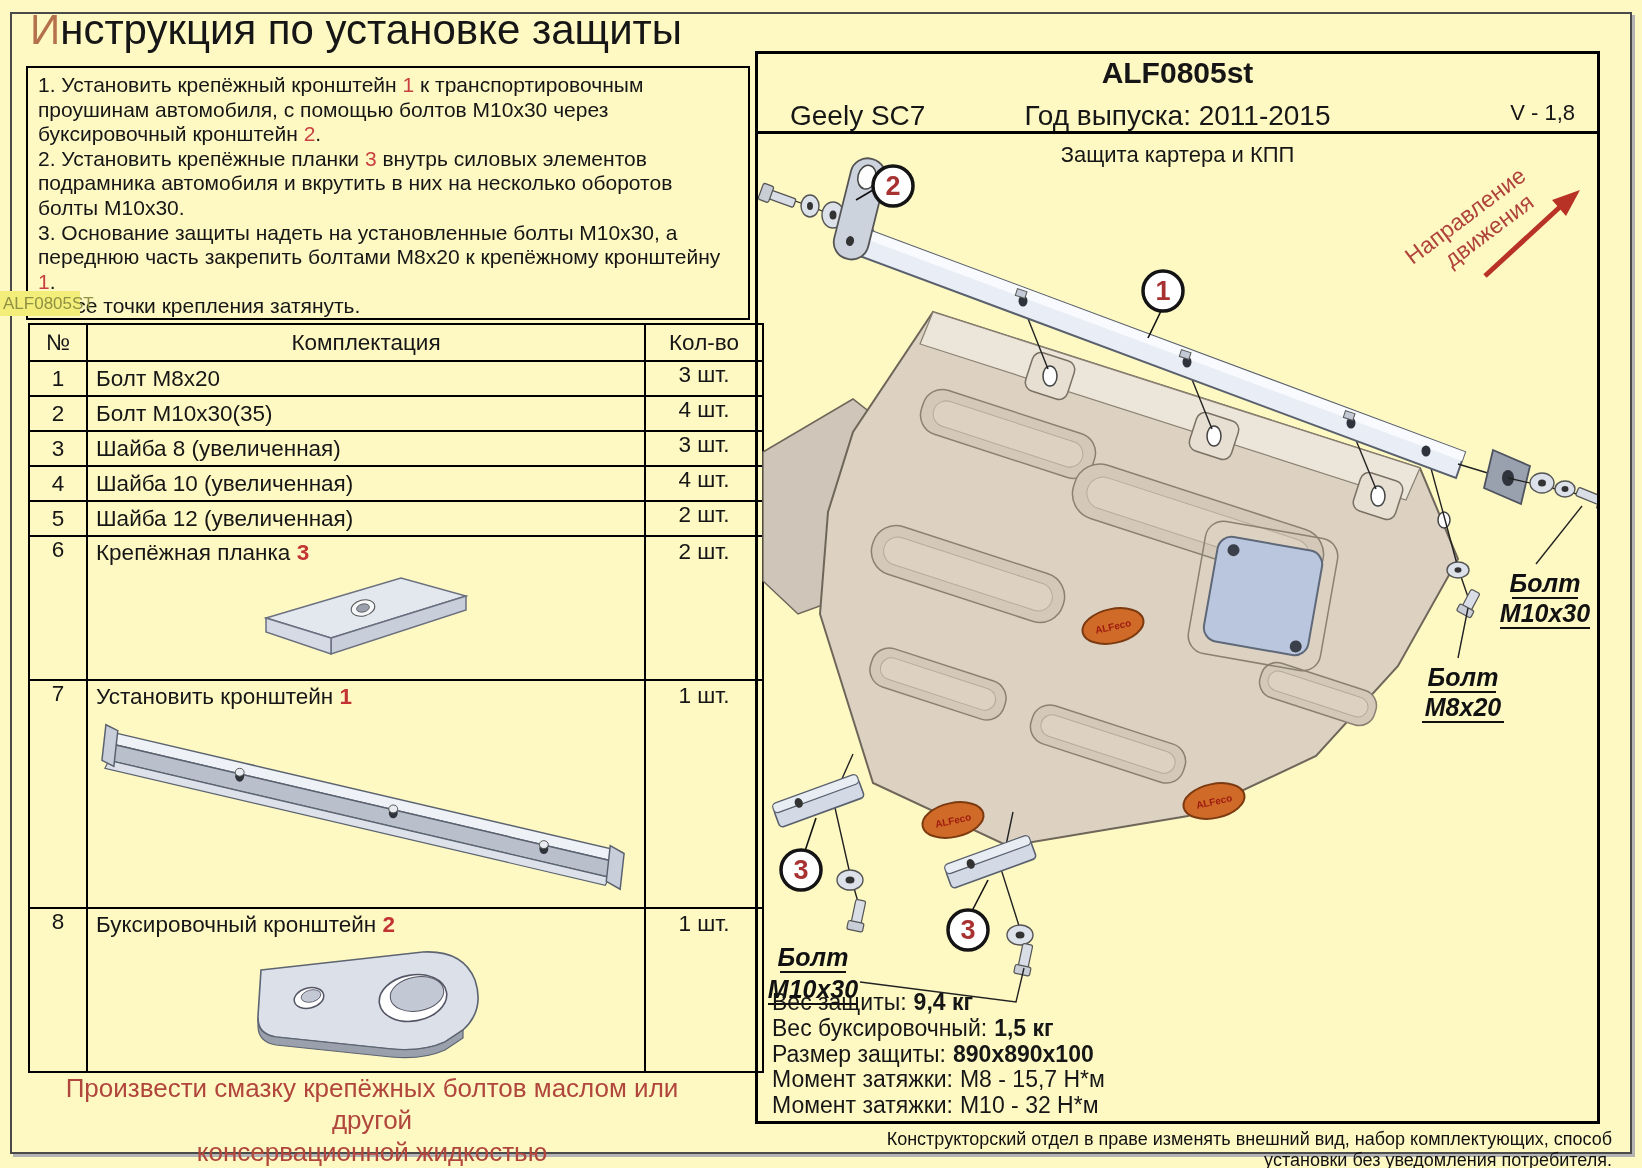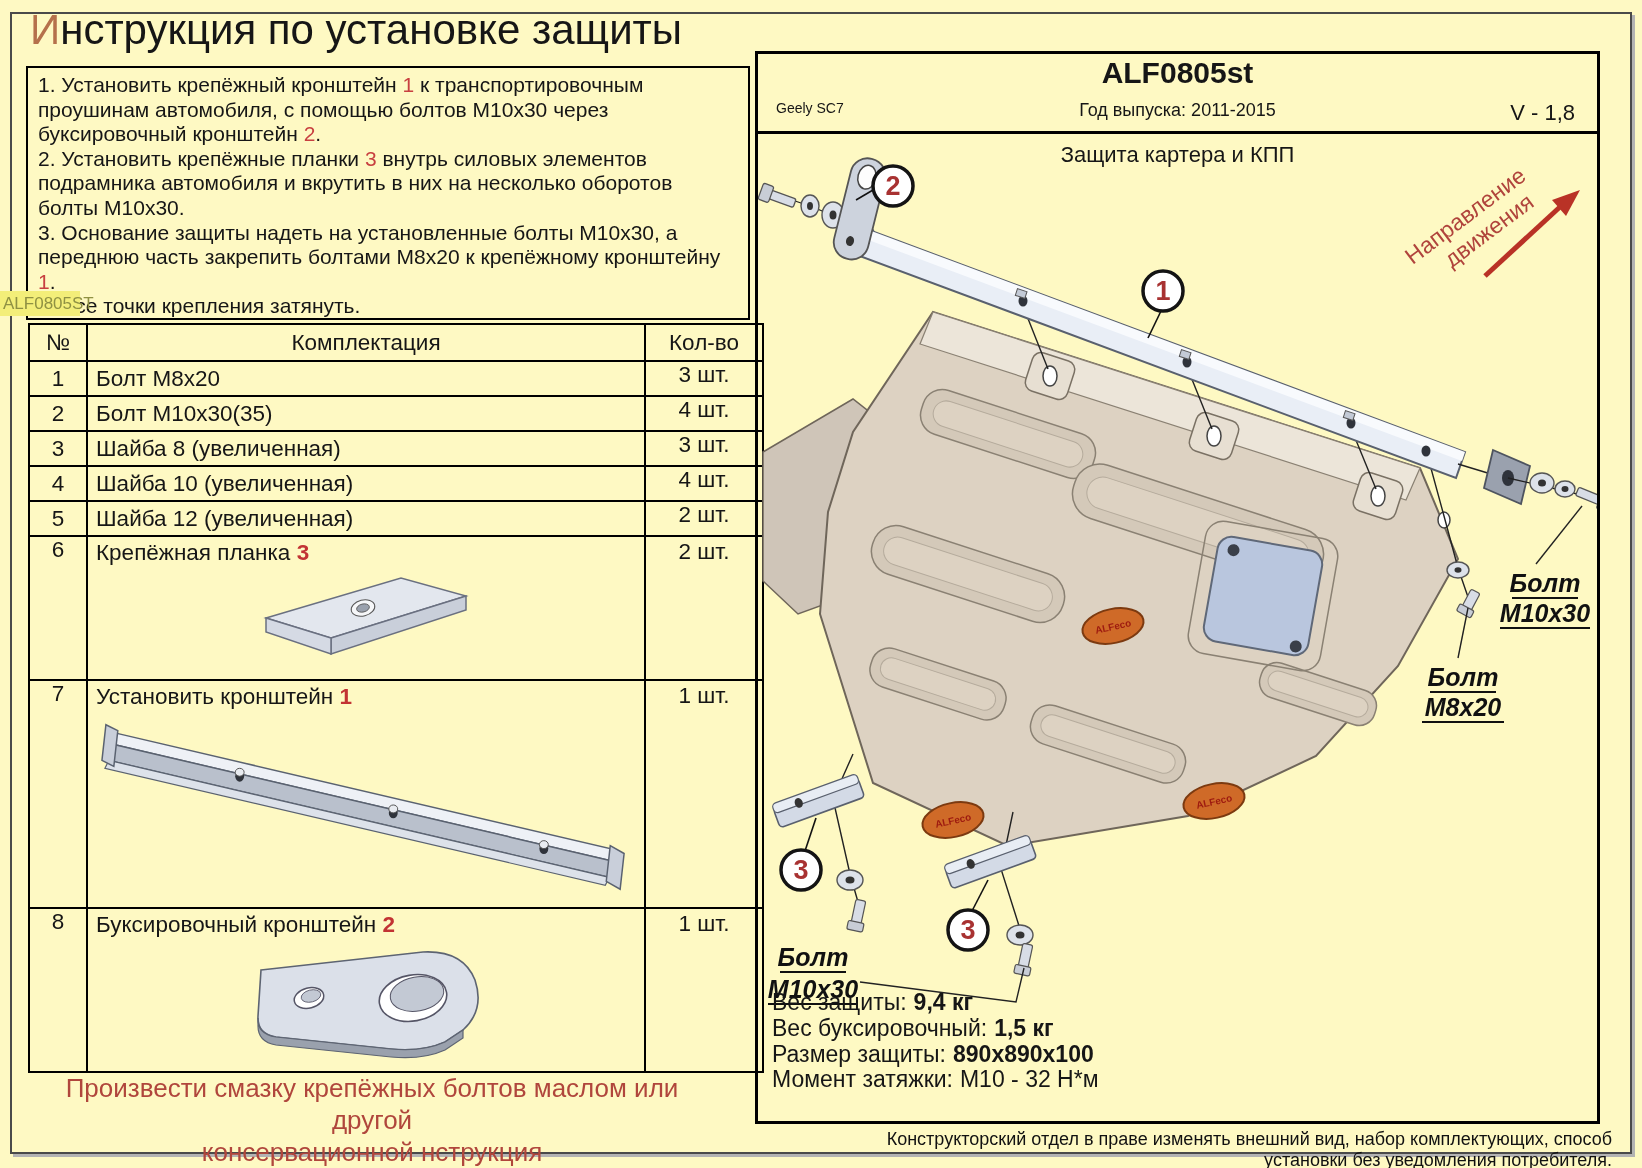--- a/index.html
+++ b/index.html
@@ -31,22 +31,22 @@
   .rowlabel{margin-top:3px;}
   .ref-b{color:#c23333;font-weight:bold;}
   .part-img{display:flex;justify-content:center;}
   .note{position:absolute;left:28px;top:1072px;width:688px;text-align:center;
         color:#b0463c;font-size:26px;line-height:32px;}
   
   .panel{position:absolute;left:755px;top:51px;width:845px;height:1073px;
          border:3px solid #000;box-sizing:border-box;}
   .p-code{position:absolute;left:0;top:2px;width:100%;text-align:center;
           font-size:30px;font-weight:bold;}
-  .p-model{position:absolute;left:18px;top:46px;font-size:14px;}
-  .p-year{position:absolute;left:0;top:46px;width:100%;text-align:center;font-size:18px;}
+  .p-model{position:absolute;left:32px;top:46px;font-size:28px;}
+  .p-year{position:absolute;left:0;top:46px;width:100%;text-align:center;font-size:28px;}
   .p-version{position:absolute;right:22px;top:46px;font-size:22px;}
   .p-divider{position:absolute;left:0;top:77px;width:100%;height:3px;background:#000;}
   .p-subtitle{position:absolute;left:0;top:88px;width:100%;text-align:center;font-size:22px;}
   .drawing{position:absolute;left:0;top:0;width:839px;height:1067px;}
   .specs{position:absolute;left:14px;top:936px;font-size:23px;line-height:25.8px;white-space:nowrap;}
   .specs .sv{margin-left:7px;}
   .specs .v-bold{font-weight:bold;}
   .footnote{position:absolute;left:820px;top:1129px;width:792px;text-align:right;font-size:18px;color:#111;}
   svg text{font-family:"Liberation Sans",sans-serif;}
   .lbl{font-size:25px;font-style:italic;font-weight:bold;fill:#111;}
@@ -162,21 +162,21 @@
       </td>
       <td class="c-qty">
             <span class="qv">1 шт.</span>
           </td>
     </tr>
   </tbody>
     </table>
 
   <div class="note">
     <div>Произвести смазку крепёжных болтов маслом или другой</div>
-    <div>консервационной нструкция</div>
+    <div>консервационной жидкостью</div>
   </div>
 
   <div class="panel">
     <div class="p-code">ALF0805st</div>
     <div class="p-model">Geely SC7</div>
     <div class="p-year">Год выпуска: 2011-2015</div>
     <div class="p-version">V - 1,8</div>
     <div class="p-divider"></div>
     <div class="p-subtitle">Защита картера и КПП</div>
 
@@ -378,18 +378,19 @@
         <text class="lbl" x="55" y="944" text-anchor="middle">М10х30</text>
         <line x1="10" y1="950" x2="100" y2="950" stroke="#111" stroke-width="2"></line>
         <polyline points="102,928 258,948 266,914" fill="none" stroke="#222" stroke-width="1.4"></polyline>
       </g>
     </svg>
 
     <div class="specs">
       <div><span>Вес защиты:</span><span class="sv v-bold">9,4 кг</span></div>
       <div><span>Вес буксировочный:</span><span class="sv v-bold">1,5 кг</span></div>
       <div><span>Размер защиты:</span><span class="sv v-bold">890х890х100</span></div>
+      <div><span>Момент затяжки:</span><span class="sv">М8 - 15,7 Н*м</span></div>
       <div><span>Момент затяжки:</span><span class="sv">М10 - 32 Н*м</span></div>
     </div>
   </div>
 
   <div class="footnote">Конструкторский отдел в праве изменять внешний вид, набор комплектующих, способ установки без уведомления потребителя.</div>
 </div>
 
 </body></html>

